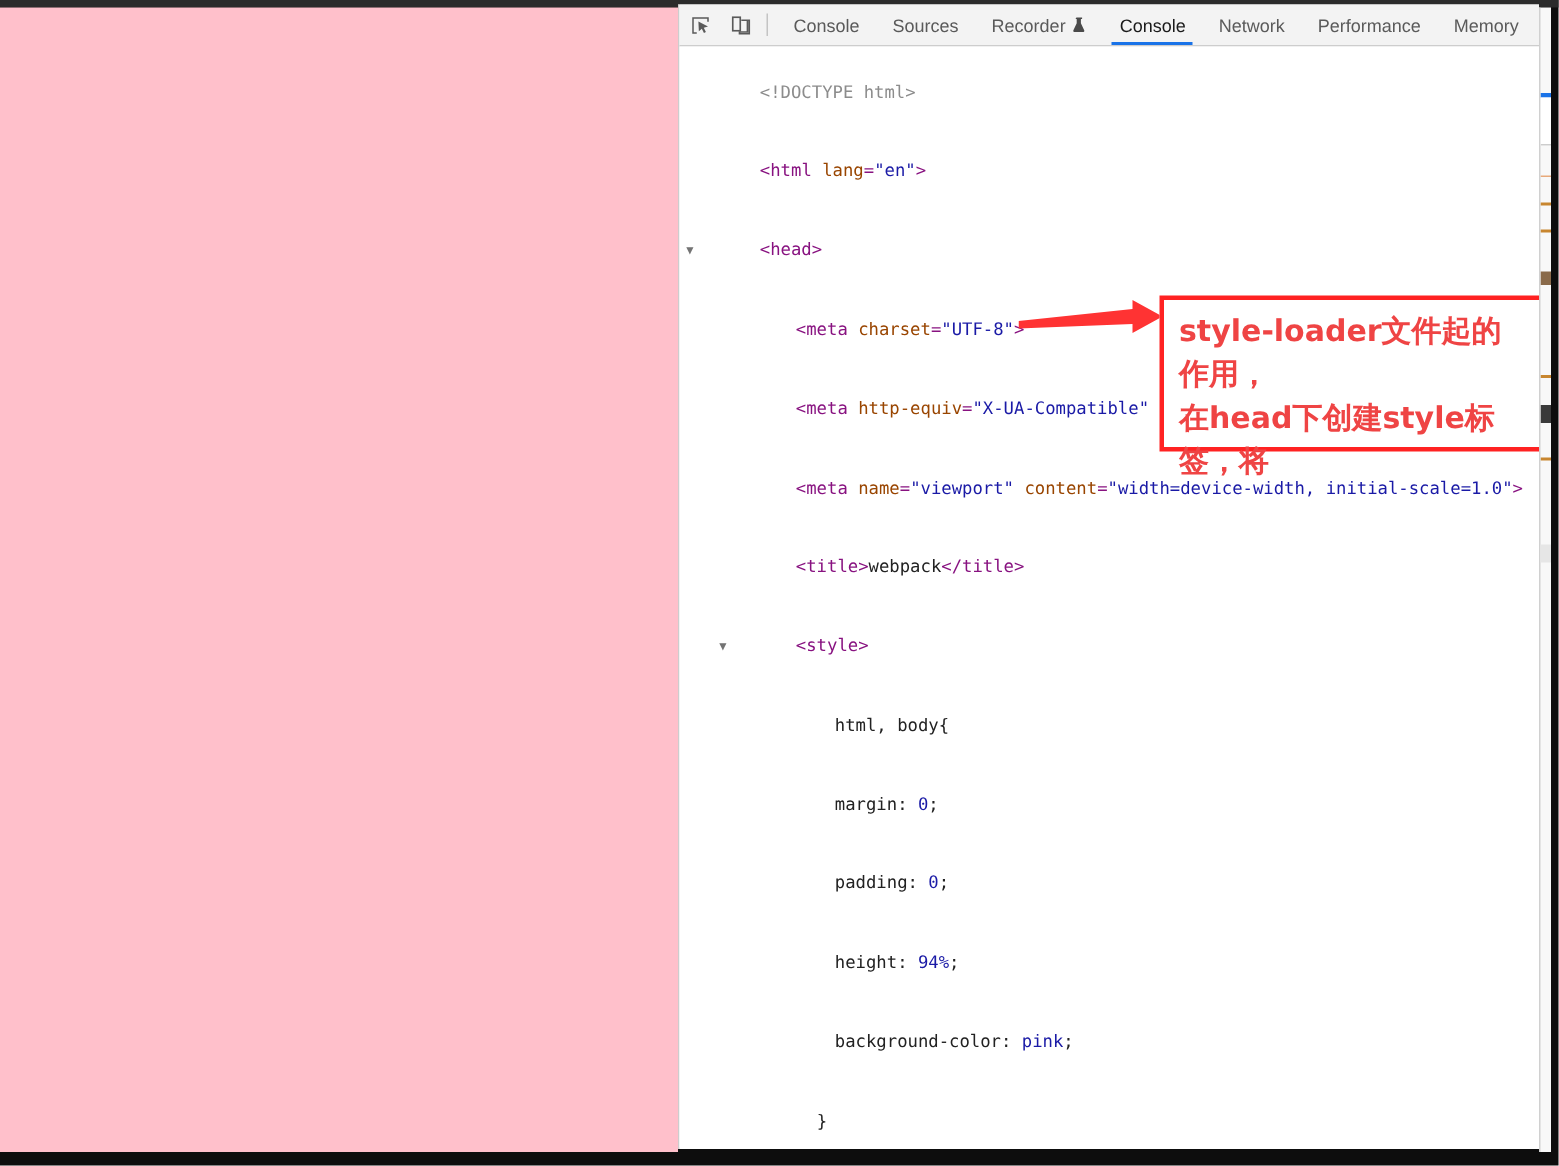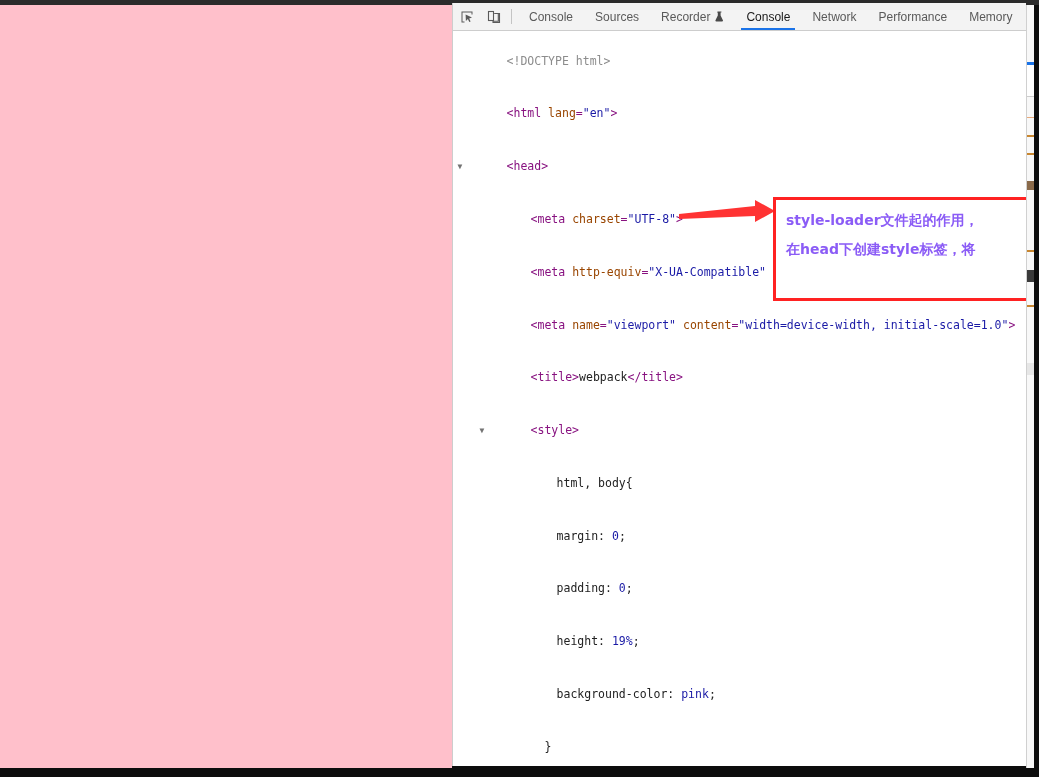--- a/index.html
+++ b/index.html
@@ -133,23 +133,23 @@
   #annotation-box {
     position: absolute;
     left: 773px;
     top: 197px;
     width: 258px;
     height: 104px;
     border: 3px solid #f22;
     background: #ffffff;
     box-sizing: border-box;
     padding: 6px 8px 0 10px;
-    color: #8b5cf6;
+    color: #ef4444;
     font-family: "DejaVu Sans", "Liberation Sans", sans-serif;
-    font-size: 14px;
+    font-size: 20px;
     font-weight: 600;
     line-height: 29px;
     letter-spacing: 0px;
     z-index: 30;
   }
   #annotation-arrow {
     position: absolute;
     left: 679px;
     top: 199px;
     width: 98px;
@@ -265,21 +265,21 @@
     <div class="node" style="padding-left:62px;">
       <span class="css-prop">html, body{</span>
     </div>
     <div class="node" style="padding-left:62px;">
       <span class="css-prop">margin: </span><span class="css-val">0</span><span class="css-prop">;</span>
     </div>
     <div class="node" style="padding-left:62px;">
       <span class="css-prop">padding: </span><span class="css-val">0</span><span class="css-prop">;</span>
     </div>
     <div class="node" style="padding-left:62px;">
-      <span class="css-prop">height: </span><span class="css-val">19%</span><span class="css-prop">;</span>
+      <span class="css-prop">height: </span><span class="css-val">94%</span><span class="css-prop">;</span>
     </div>
     <div class="node" style="padding-left:62px;">
       <span class="css-prop">background-color: </span><span class="css-val">pink</span><span class="css-prop">;</span>
     </div>
     <div class="node" style="padding-left:50px;">
       <span class="css-prop">}</span>
     </div>
 
   </div>
 </div>

